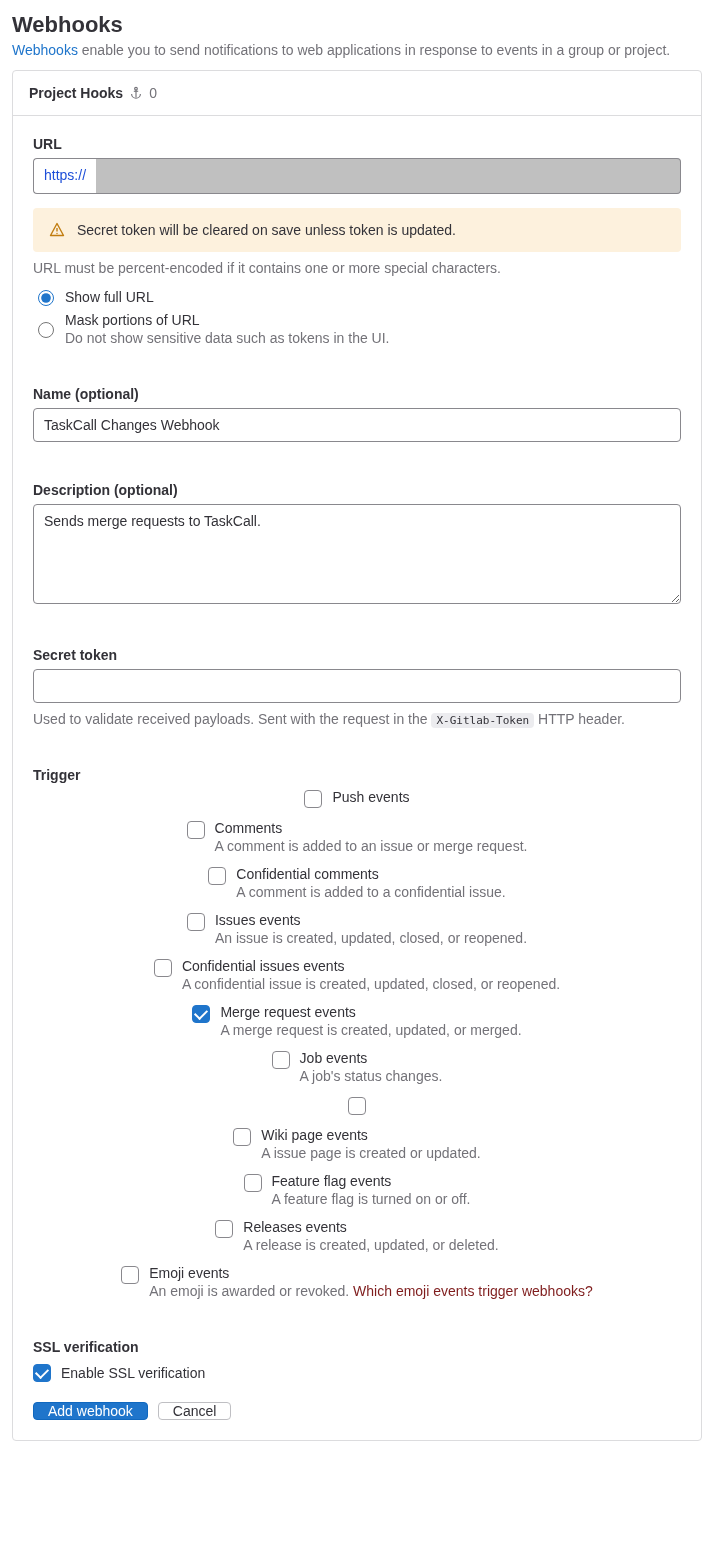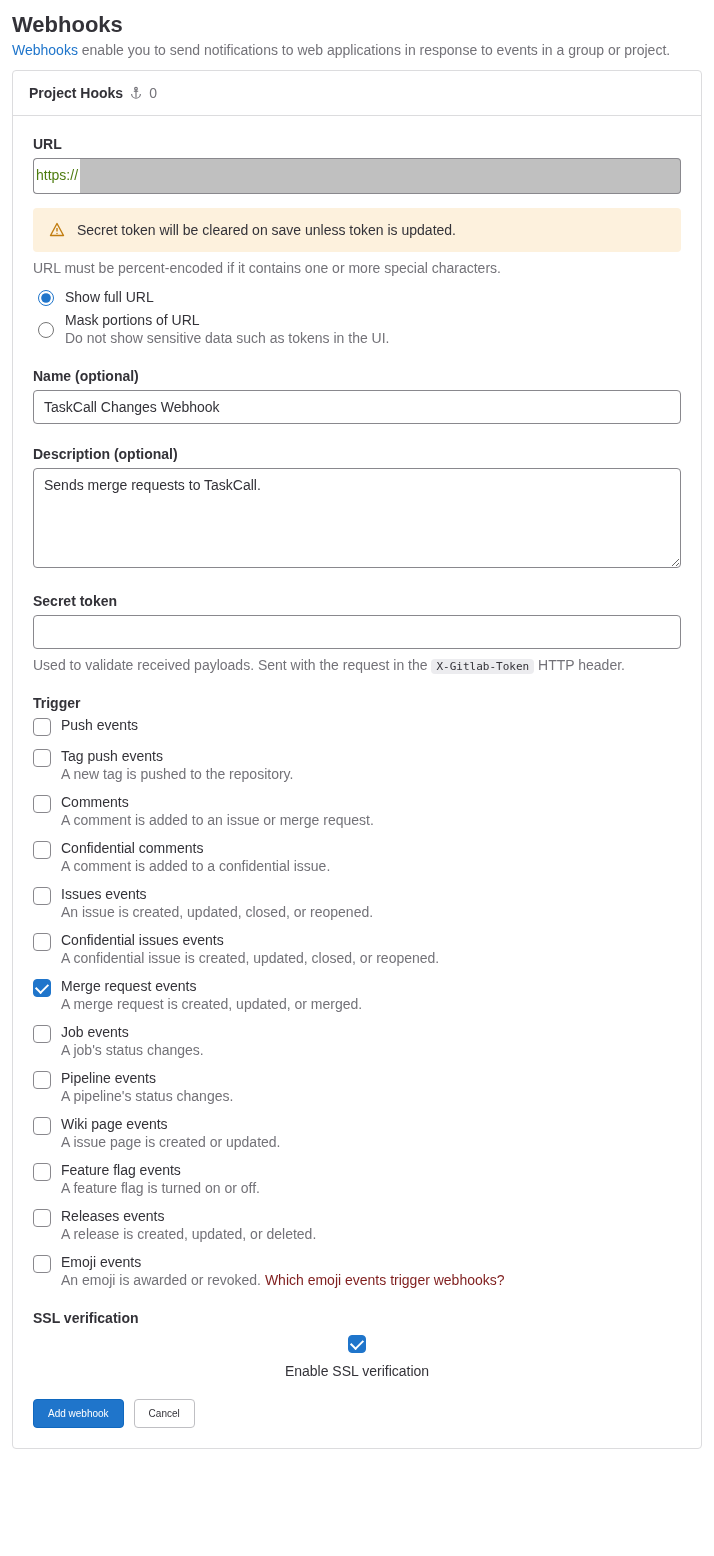--- a/index.html
+++ b/index.html
@@ -73,24 +73,24 @@
     height: 100px;
   }
   .url-group {
     display: flex;
     width: 100%;
   }
   .url-prefix {
     border: 1px solid #89888d;
     border-right: none;
     border-radius: 4px 0 0 4px;
-    padding: 8px 2px;
+    padding: 8px 10px;
     background: #fff;
     flex: 0 0 auto;
-    color: #4d7c0f;
+    color: #1d4ed8;
   }
   .url-field {
     flex: 1;
     border: 1px solid #89888d;
     border-left: none;
     border-radius: 0 4px 4px 0;
     background: #c0c0c0;
     height: 36px;
   }
   .alert {
@@ -149,68 +149,68 @@
     border-left: 2px solid #fff;
     border-bottom: 2px solid #fff;
     transform: rotate(-45deg);
     margin-top: -3px;
   }
   .trigger-item {
     display: flex;
     gap: 10px;
     align-items: flex-start;
     margin-bottom: 12px;
+    justify-content: center;
   }
   .trigger-label {
     color: #333238;
   }
   .trigger-desc {
     color: #737278;
     margin-top: 2px;
   }
-  .section-gap { margin-top: 22px; }
+  .section-gap { margin-top: 40px; }
   .section-gap-sm { margin-top: 12px; }
   code.inline {
     background: #ececef;
     border-radius: 4px;
     padding: 1px 5px;
     font-family: "SFMono-Regular", Consolas, monospace;
     font-size: 11px;
     color: #333238;
   }
   .link-blue {
     color: #7f1d1d;
     text-decoration: none;
   }
   .btn-row {
     display: flex;
     gap: 10px;
     margin-top: 20px;
   }
   .btn {
-    padding: 8px 14px;
-    border-radius: 4px;
-    font-size: 10px;
+    padding: 0 14px;
+    border-radius: 4px;
+    font-size: 14px;
     font-weight: 400;
     cursor: pointer;
     border: 1px solid #bfbfc3;
     background: #fff;
     color: #333238;
   }
   .btn-primary {
     background: #1f75cb;
     border-color: #1068bf;
     color: #fff;
   }
   .ssl-row {
     display: flex;
     gap: 10px;
     align-items: center;
     margin-top: 8px;
-    flex-direction: column;
   }
 </style>
 </head>
 <body>
 
 <h1>Webhooks</h1>
 <div class="subtitle">
   <a href="#">Webhooks</a><span> enable you to send notifications to web applications in response to events in a group or project.</span>
 </div>
 
@@ -282,27 +282,20 @@
       <div id="triggers-container">
           <div class="trigger-item">
             <div class="check-box"></div>
             <div>
               <div class="trigger-label">Push events</div>
             </div>
           </div>
           <div class="trigger-item">
             <div class="check-box"></div>
             <div>
-              <div class="trigger-label">Tag push events</div>
-              <div class="trigger-desc">A new tag is pushed to the repository.</div>
-            </div>
-          </div>
-          <div class="trigger-item">
-            <div class="check-box"></div>
-            <div>
               <div class="trigger-label">Comments</div>
               <div class="trigger-desc">A comment is added to an issue or merge request.</div>
             </div>
           </div>
           <div class="trigger-item">
             <div class="check-box"></div>
             <div>
               <div class="trigger-label">Confidential comments</div>
               <div class="trigger-desc">A comment is added to a confidential issue.</div>
             </div>
@@ -330,24 +323,20 @@
           </div>
           <div class="trigger-item">
             <div class="check-box"></div>
             <div>
               <div class="trigger-label">Job events</div>
               <div class="trigger-desc">A job's status changes.</div>
             </div>
           </div>
           <div class="trigger-item">
             <div class="check-box"></div>
-            <div>
-              <div class="trigger-label">Pipeline events</div>
-              <div class="trigger-desc">A pipeline's status changes.</div>
-            </div>
           </div>
           <div class="trigger-item">
             <div class="check-box"></div>
             <div>
               <div class="trigger-label">Wiki page events</div>
               <div class="trigger-desc">A issue page is created or updated.</div>
             </div>
           </div>
           <div class="trigger-item">
             <div class="check-box"></div>

